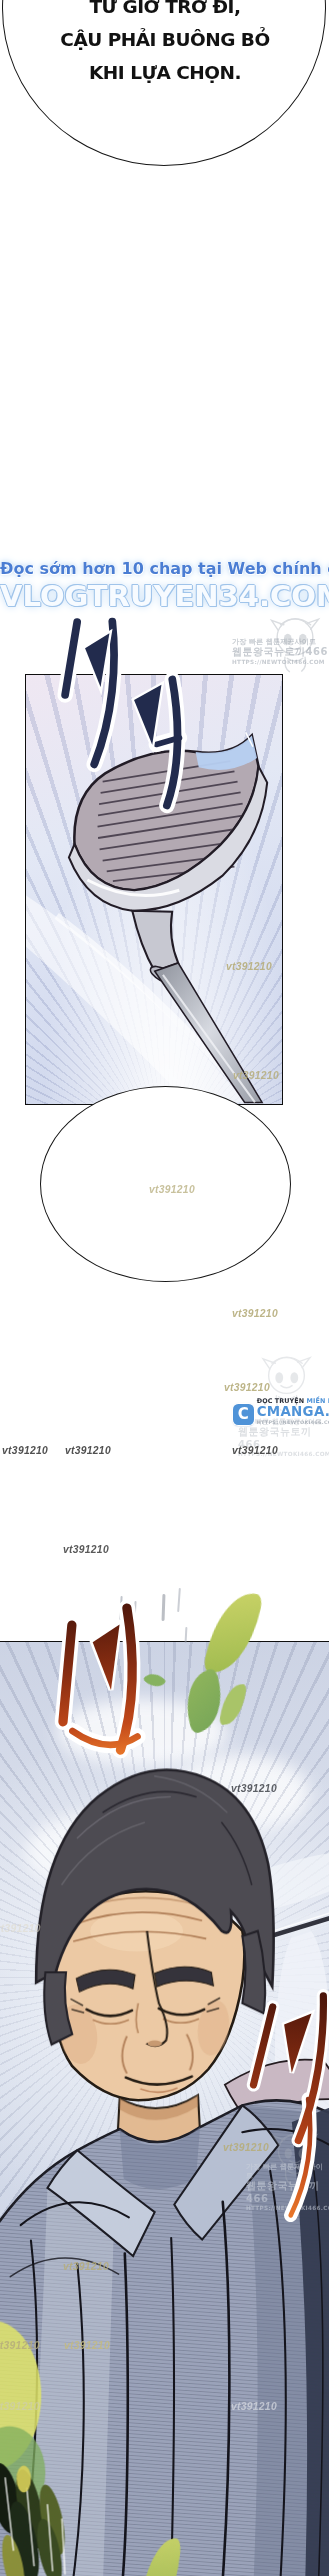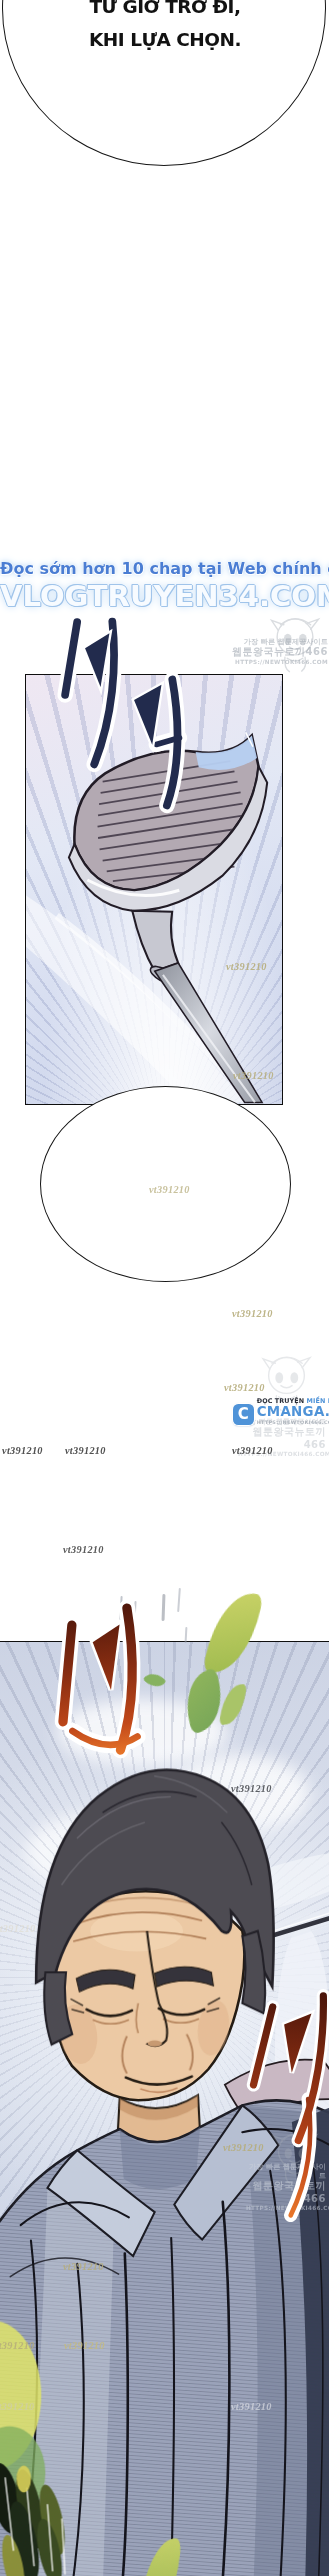--- a/index.html
+++ b/index.html
@@ -19,21 +19,21 @@
   
   #banner-line1{position:absolute;left:0;top:559px;width:100%;text-align:center;
     font-size:16px;font-weight:bold;color:#4a7dd3;white-space:nowrap;
     text-shadow:-0.5px -0.5px 0 #fff,0.5px -0.5px 0 #fff,-0.5px 0.5px 0 #fff,0.5px 0.5px 0 #fff,0 0 5.2px #bcd9f5,0 0 9.3px #cfe4f8;}
   #banner-line2{position:absolute;left:0;top:579px;width:100%;text-align:center;
     font-size:29px;font-weight:900;color:#f7fbff;white-space:nowrap;letter-spacing:0px;
     text-shadow:1px 0 0 #a0c4ea,-1px 0 0 #a0c4ea,0 1px 0 #a0c4ea,0 -1px 0 #a0c4ea,
                 1px 1px 0 #a0c4ea,-1px -1px 0 #a0c4ea,0 0 8.2px #bcd9f5;}
 
   
-  .ntk{position:absolute;text-align:right;font-weight:bold;line-height:1.25;}
+  .ntk{position:absolute;text-align:left;font-weight:bold;line-height:1.25;}
   .ntk .l1{font-size:7.2px;}
   .ntk .l2{font-size:10px;letter-spacing:0.5px;}
   .ntk .l3{font-size:5.7px;letter-spacing:0.3px;}
   #ntk1{right:2.1px;top:637px;color:#9aa2ac;opacity:.55;}
   #ntk2{left:238px;top:1417px;width:88px;color:#9aa2ac;opacity:.33;}
   #ntk3{left:246px;top:2162px;width:80px;color:#ccd2dc;opacity:.55;}
 
   .girl{position:absolute;}
 
   
@@ -56,21 +56,21 @@
   .panel-svg{position:absolute;inset:0;width:100%;height:100%;}
 
   
   #fx-layer{position:absolute;left:0;top:0;width:330px;height:2869px;pointer-events:none;}
   .leaf{position:absolute;border-radius:100% 18% 100% 18%;}
   .streak{position:absolute;border-radius:1.5px;}
 
   
   #wm-layer{position:absolute;inset:0;pointer-events:none;}
   .vt{position:absolute;font-style:italic;font-weight:600;font-size:10.3px;letter-spacing:0.3px;
-      font-family:Liberation Serif, serif;white-space:nowrap;}
+      font-family:Liberation Sans, sans-serif;white-space:nowrap;}
 
   
   .cmanga{position:absolute;display:flex;align-items:flex-start;gap:3.1px;}
   .cm-logo{width:20.6px;height:20.6px;margin-top:7.2px;border-radius:5.2px;background:#4f93d8;color:#fff;
     font-weight:900;font-size:15px;text-align:center;line-height:20.6px;
     box-shadow:0 0 0 1px #fff,0 0.5px 1.5px rgba(40,80,140,.5);}
   .cm-l1{font-size:6.4px;font-weight:800;color:#2a2e38;white-space:nowrap;letter-spacing:0.1px;}
   .cm-l1 .hl{color:#4f93d8;}
   .cm-domain{font-size:13.4px;font-weight:900;color:#4f93d8;letter-spacing:0.3px;line-height:1.05;white-space:nowrap;
     text-shadow:-0.5px -0.5px 0 #fff,0.5px -0.5px 0 #fff,-0.5px 0.5px 0 #fff,0.5px 0.5px 0 #fff;}
@@ -96,20 +96,21 @@
         </g>
         <ellipse cx="47" cy="56" rx="7" ry="10" fill="#aeb4bc"></ellipse>
         <ellipse cx="74" cy="56" rx="7" ry="10" fill="#aeb4bc"></ellipse>
       </symbol>
     </defs>
   </svg>
 
   <div id="bubble1" class="bubble"></div>
   <div id="bubble1-text" class="bubble-text">
     <div>TỪ GIỜ TRỞ ĐI,</div>
+    <div>CẬU PHẢI BUÔNG BỎ</div>
     <div>KHI LỰA CHỌN.</div>
   </div>
 
   <div id="banner-line1">Đọc sớm hơn 10 chap tại Web chính chủ</div>
   <div id="banner-line2">VLOGTRUYEN34.COM</div>
 
   <svg class="girl" style="left:260px;top:608px;opacity:.45" width="70" height="67" viewBox="0 0 120 120">
       <use href="#girl"></use>
     </svg>
   <div id="ntk1" class="ntk">

